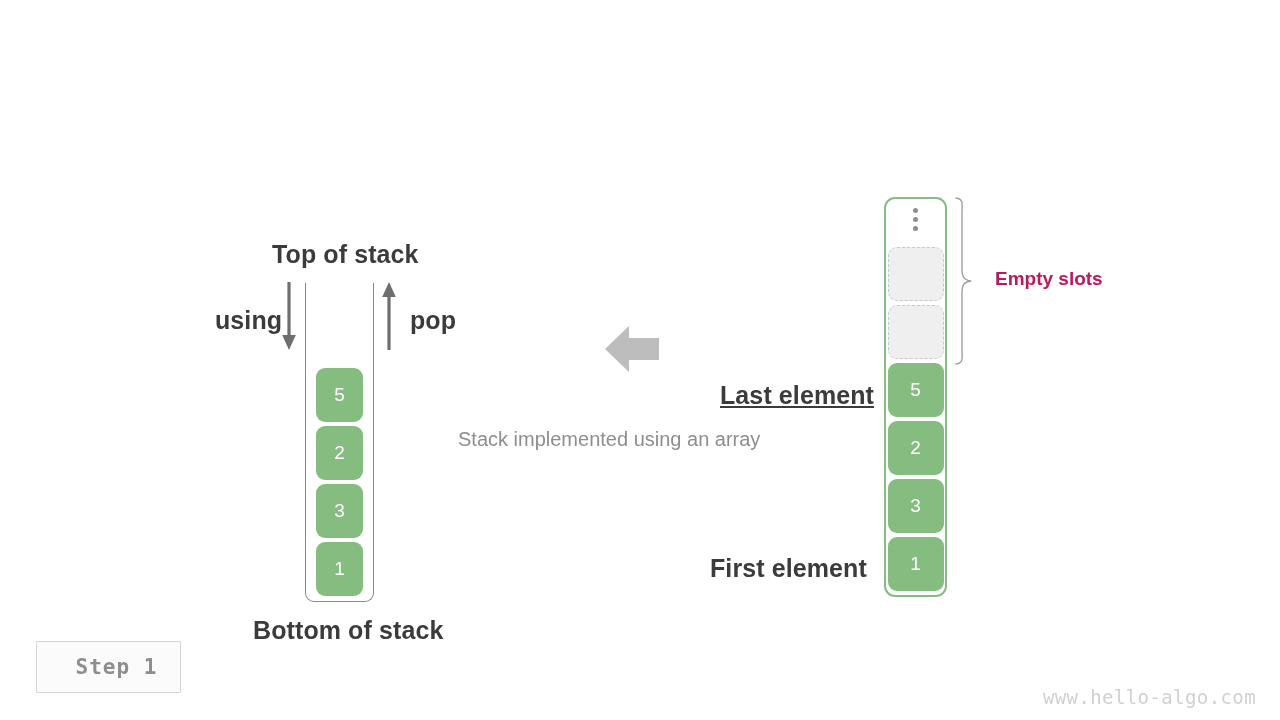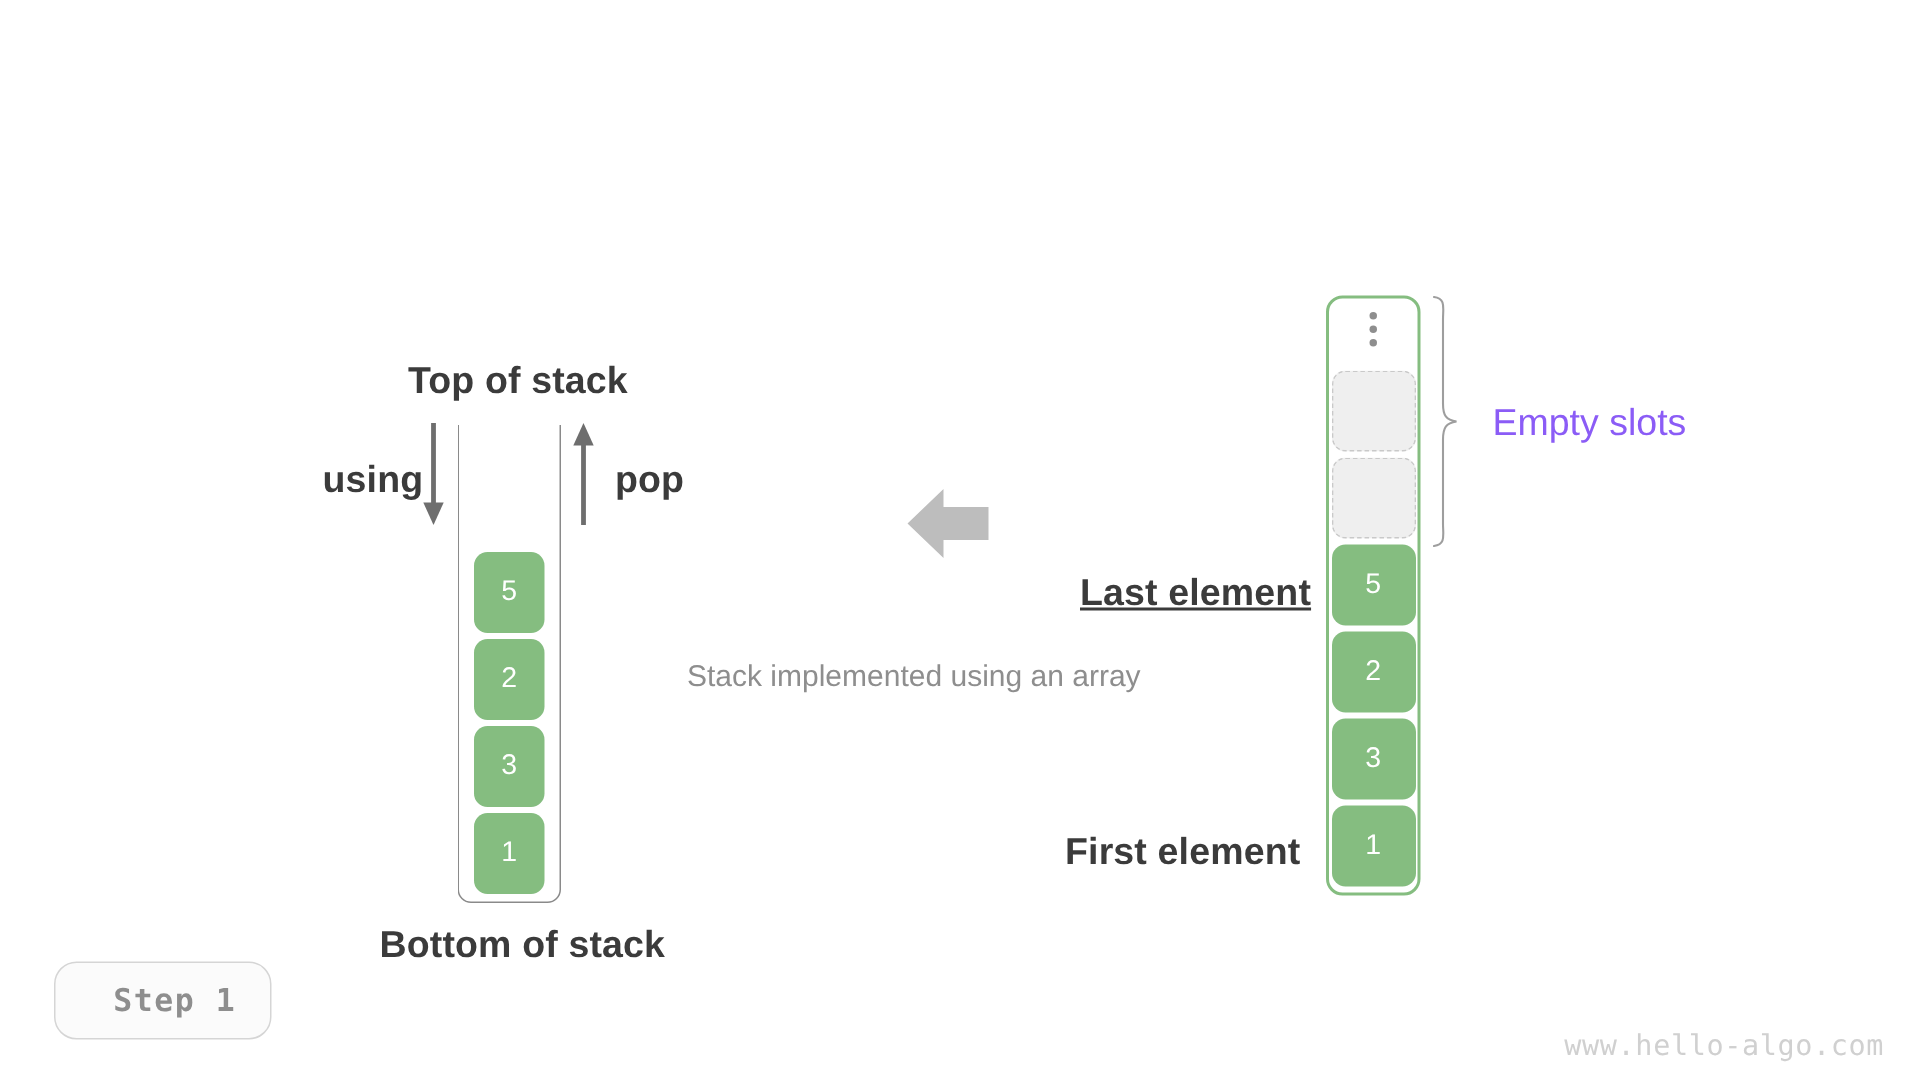--- a/index.html
+++ b/index.html
@@ -27,23 +27,23 @@
   .label-dark {
     position: absolute;
     font-size: 25px;
     font-weight: bold;
     color: #3b3b3b;
     white-space: nowrap;
     letter-spacing: 0.1px;
   }
   .label-gray {
     position: absolute;
-    font-size: 25px;
-    font-weight: normal;
-    color: #8b5cf6;
+    font-size: 19px;
+    font-weight: bold;
+    color: #be185d;
     white-space: nowrap;
   }
   .caption {
     position: absolute;
     font-size: 20px;
     font-weight: normal;
     color: #8e8e8e;
     white-space: nowrap;
   }
 
@@ -181,21 +181,21 @@
   }
 
   
   #step-badge {
     position: absolute;
     left: 36px;
     top: 641px;
     width: 145px;
     height: 52px;
     border: 1.4px solid #d5d5d5;
-    border-radius: 15px;
+    border-radius: 1px;
     background: #fbfbfb;
     display: flex;
     align-items: center;
     justify-content: center;
     font-family: "DejaVu Sans Mono", monospace;
     font-size: 21px;
     font-weight: bold;
     color: #8e8e8e;
     letter-spacing: 1px;
     box-sizing: border-box;
@@ -244,21 +244,21 @@
       <div class="cell">2</div>
       <div class="cell">3</div>
       <div class="cell">1</div>
     </div>
   </div>
 
   <svg id="transform-arrow" width="58" height="58" viewBox="0 0 58 58">
     <polygon points="2,29 26,6 26,18 56,18 56,40 26,40 26,52" fill="#bdbdbd"></polygon>
   </svg>
 
-  <div class="caption" style="left:458px; top:428px;margin-top:12px;">Stack implemented using an array</div>
+  <div class="caption" style="left:458px; top:428px;">Stack implemented using an array</div>
 
   <div class="label-dark" style="left:720px; top:381px;text-decoration:underline;">Last element</div>
 
   <div class="label-dark" style="left:710px; top:554px;text-align:center;">First element</div>
 
   <div id="right-array-container">
     <div id="right-array-inner">
 
       <div id="ellipsis-icon">
         <i></i>

